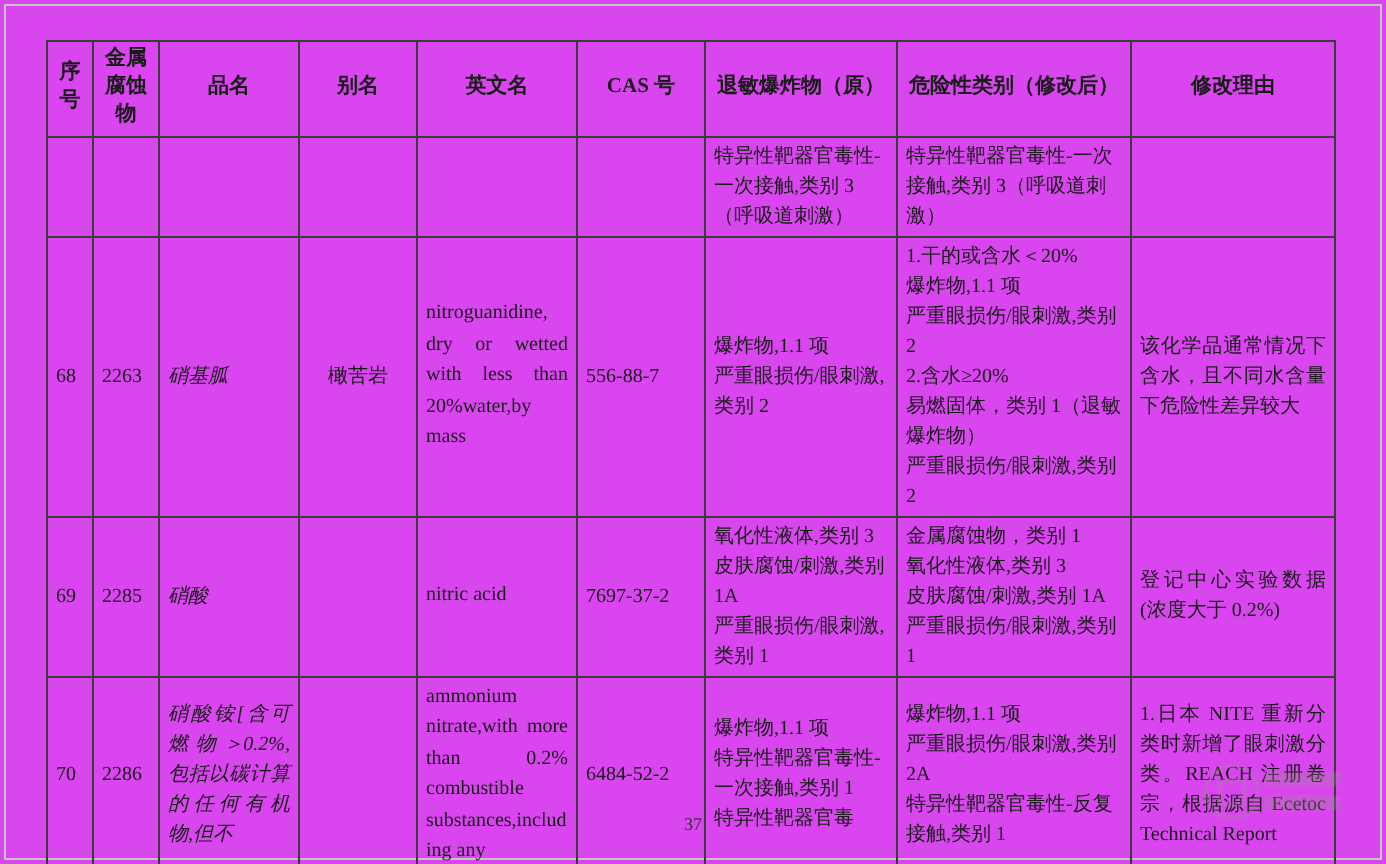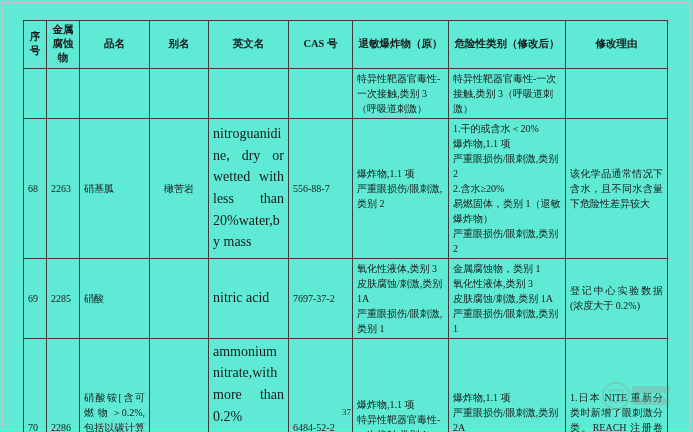--- a/index.html
+++ b/index.html
@@ -1,34 +1,34 @@
 <!DOCTYPE html>
 <html><head>
 <meta charset="utf-8">
 <style>
   html,body{margin:0;padding:0;background:#ffffff;width:693px;height:432px;overflow:hidden;
     font-family:"Liberation Serif","DejaVu Serif",serif;color:#1a1a1a;}
-  .page{position:absolute;inset:0;background:#5eead4;}
+  .page{position:absolute;inset:0;background:#d946ef;}
   .page-frame{position:absolute;inset:2px;border:1px solid #c6c6c6;pointer-events:none;}
   table.doc{position:absolute;left:23px;top:20px;width:644px;border-collapse:collapse;table-layout:fixed;}
   col.w-seq{width:23px}col.w-catalog_no{width:33px}col.w-name{width:70px}
   col.w-alias{width:59px}col.w-english_name{width:80px}col.w-cas_no{width:64px}
   col.w-hazard_original{width:96px}col.w-hazard_revised{width:117px}col.w-reason{width:102px}
   th,td{border:1px solid #3c3c3c;padding:2px 4px;font-size:10px;line-height:1.5;
     vertical-align:middle;overflow:hidden;word-break:break-word;}
   thead th{font-weight:bold;text-align:center;font-size:10.5px;padding:2px 2px;word-break:break-all;line-height:1.35;}
   thead tr{height:42px;}
   tbody tr:nth-child(1){height:46px;}
   tbody tr:nth-child(2){height:139px;}
   tbody tr:nth-child(3){height:78px;}
   tbody tr:nth-child(4){height:83px;}
   td.c-seq,td.c-catalog_no,td.c-cas_no{}
-  td.c-name{text-align:justify;}
+  td.c-name{text-align:justify;font-style:italic;}
   td.c-alias{text-align:center;}
-  td.c-english_name{text-align:justify;font-size:14px;line-height:1.55;}
+  td.c-english_name{text-align:justify;font-size:10px;line-height:1.55;}
   td.c-hazard_original,td.c-hazard_revised{text-align:left;}
   td.c-reason{text-align:justify;}
   .item{display:block;}
   .item.bold{font-weight:normal;}
   .page-number{position:absolute;left:0;top:407px;width:693px;text-align:center;
     font-size:9px;color:#333;}
   .watermark{position:absolute;left:598px;top:374px;width:78px;height:42px;
     opacity:.30;filter:blur(0.7px);pointer-events:none;}
   .wm-circle{position:absolute;left:4px;top:8px;width:24px;height:24px;border:2.5px solid #9a938d;
     border-radius:50%;}

